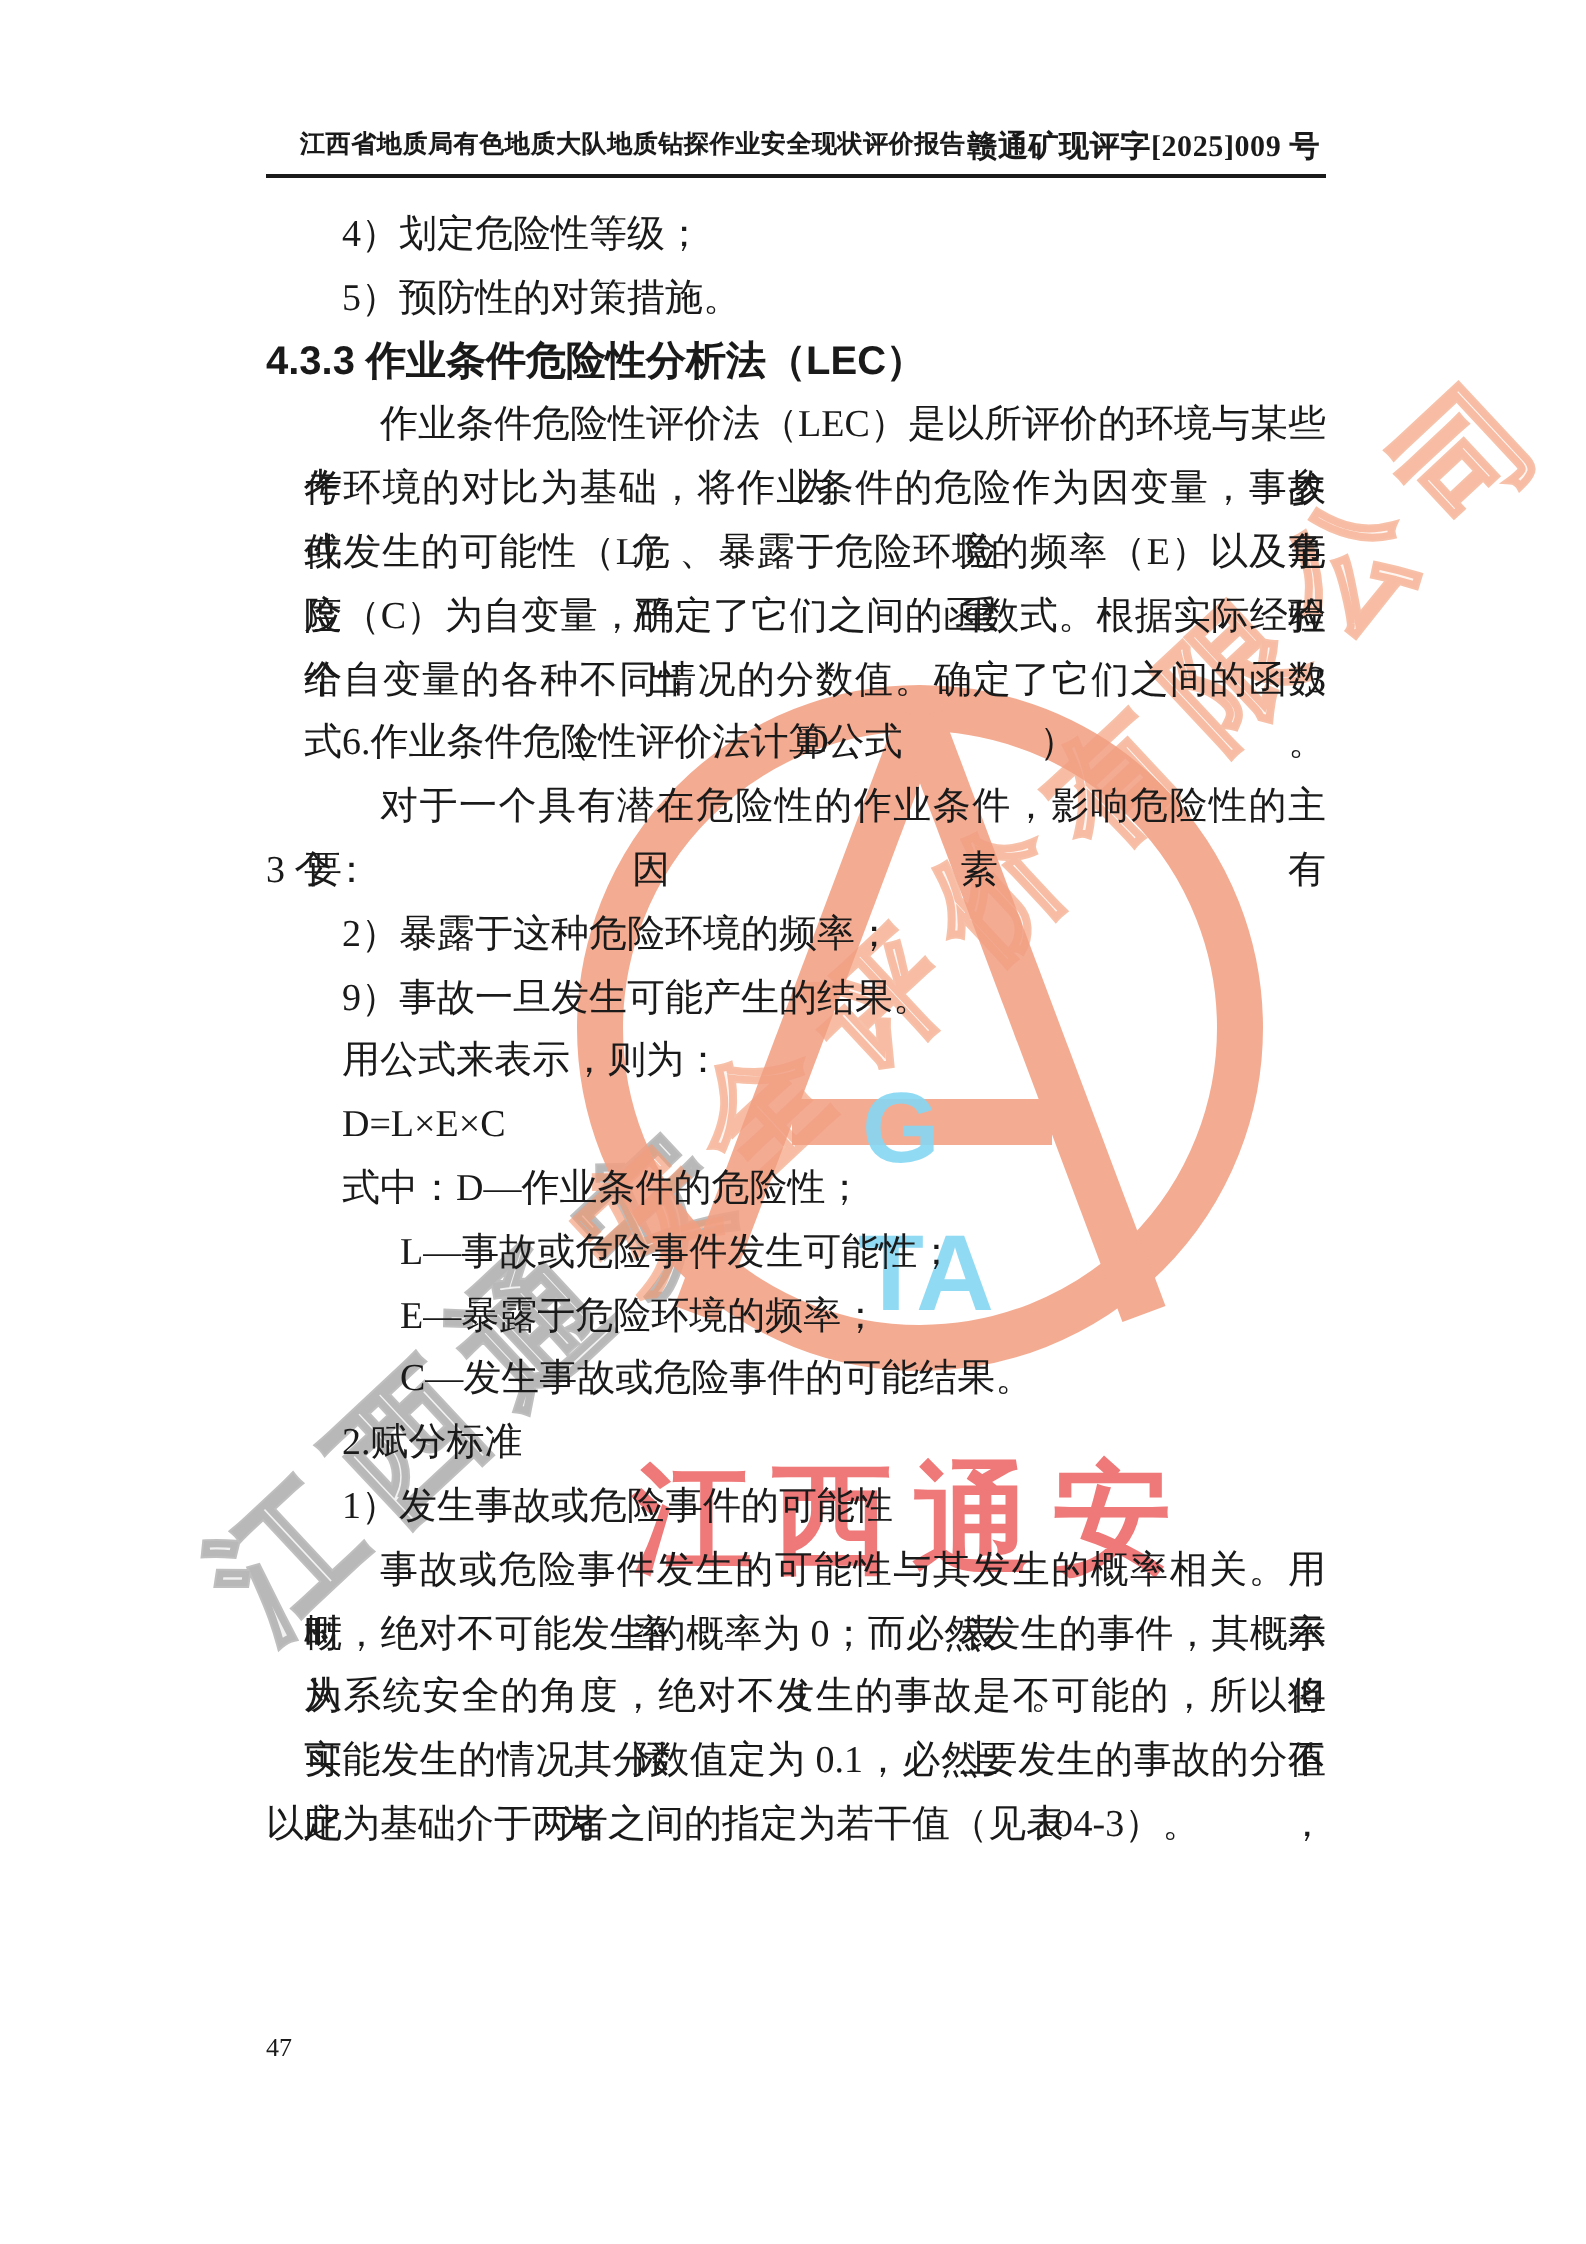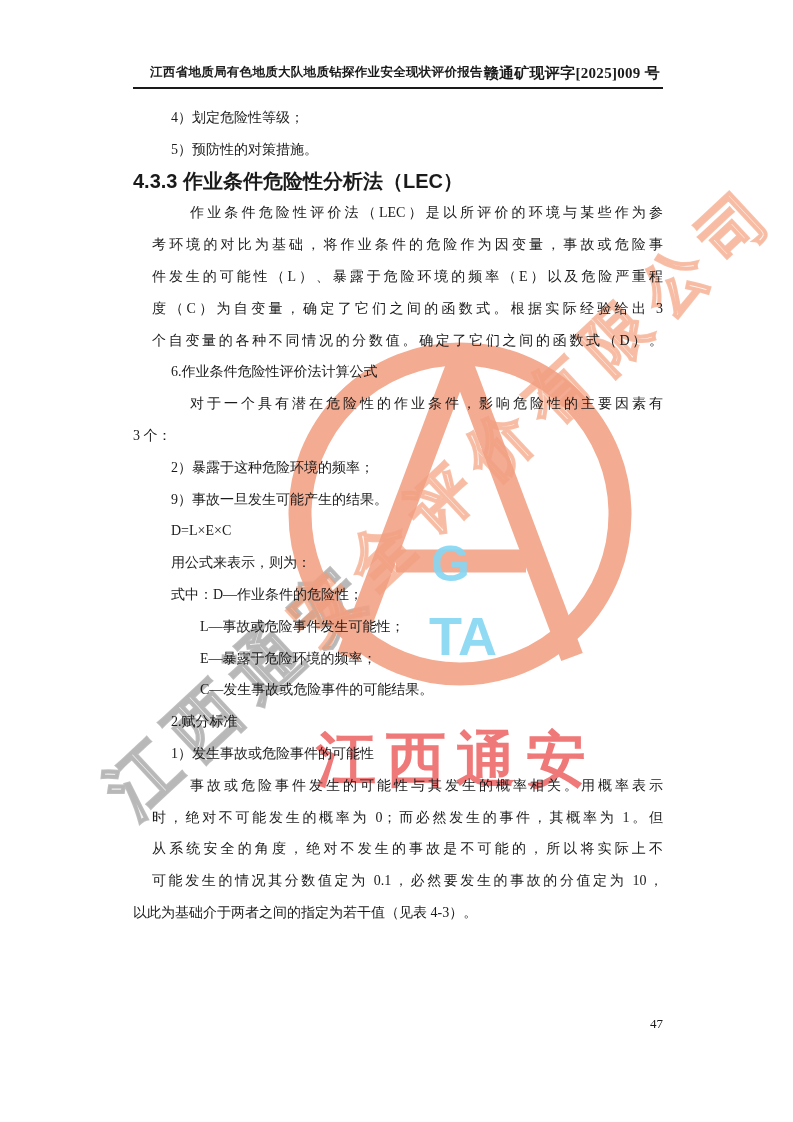--- a/index.html
+++ b/index.html
@@ -59,34 +59,34 @@
   }
   .hdr-rule{
     position:absolute;left:133px;right:130px;top:87px;
     border-top:2px solid #1a1a1a;height:0;
   }
   .body-text{
     position:absolute;left:133px;top:102px;width:530px;
   }
   .l{
     height:31.8px;line-height:31.8px;
-    font-size:14px;
+    font-size:19px;
     white-space:nowrap;
   }
   .l.jfy{white-space:normal;text-align:justify;text-align-last:justify;margin-left:19px;}
   .ind1{padding-left:38px;}
   .ind1.jfy{padding-left:0;text-indent:38px;}
   .ind2{padding-left:67px;}
   .l.heading{
     font-family:"Liberation Sans","DejaVu Sans",sans-serif;
     font-weight:bold;font-size:20px;
   }
   .page-num{
     position:absolute;left:133px;width:530px;top:1016px;
-    text-align:right;font-size:13px;
+    text-align:left;font-size:13px;
   }
 </style>
 </head>
 <body>
 
 <div class="page">
 
   <div class="wm-layer">
 
     <div class="wm-diag wm-gray">江西通安</div>
@@ -122,22 +122,22 @@
       <div class="l ind1 jfy">作业条件危险性评价法（LEC）是以所评价的环境与某些作为参</div>
       <div class="l jfy">考环境的对比为基础，将作业条件的危险作为因变量，事故或危险事</div>
       <div class="l jfy">件发生的可能性（L）、暴露于危险环境的频率（E）以及危险严重程</div>
       <div class="l jfy">度（C）为自变量，确定了它们之间的函数式。根据实际经验给出 3</div>
       <div class="l jfy">个自变量的各种不同情况的分数值。确定了它们之间的函数式（D）。</div>
       <div class="l ind1">6.作业条件危险性评价法计算公式</div>
       <div class="l ind1 jfy">对于一个具有潜在危险性的作业条件，影响危险性的主要因素有</div>
       <div class="l">3 个：</div>
       <div class="l ind1">2）暴露于这种危险环境的频率；</div>
       <div class="l ind1">9）事故一旦发生可能产生的结果。</div>
+      <div class="l ind1">用公式来表示，则为：</div>
       <div class="l ind1">D=L×E×C</div>
-      <div class="l ind1">用公式来表示，则为：</div>
       <div class="l ind1">式中：D—作业条件的危险性；</div>
       <div class="l ind2">L—事故或危险事件发生可能性；</div>
       <div class="l ind2">E—暴露于危险环境的频率；</div>
       <div class="l ind2">C—发生事故或危险事件的可能结果。</div>
       <div class="l ind1">2.赋分标准</div>
       <div class="l ind1">1）发生事故或危险事件的可能性</div>
       <div class="l ind1 jfy">事故或危险事件发生的可能性与其发生的概率相关。用概率表示</div>
       <div class="l jfy">时，绝对不可能发生的概率为 0；而必然发生的事件，其概率为 1。但</div>
       <div class="l jfy">从系统安全的角度，绝对不发生的事故是不可能的，所以将实际上不</div>
       <div class="l jfy">可能发生的情况其分数值定为 0.1，必然要发生的事故的分值定为 10，</div>

